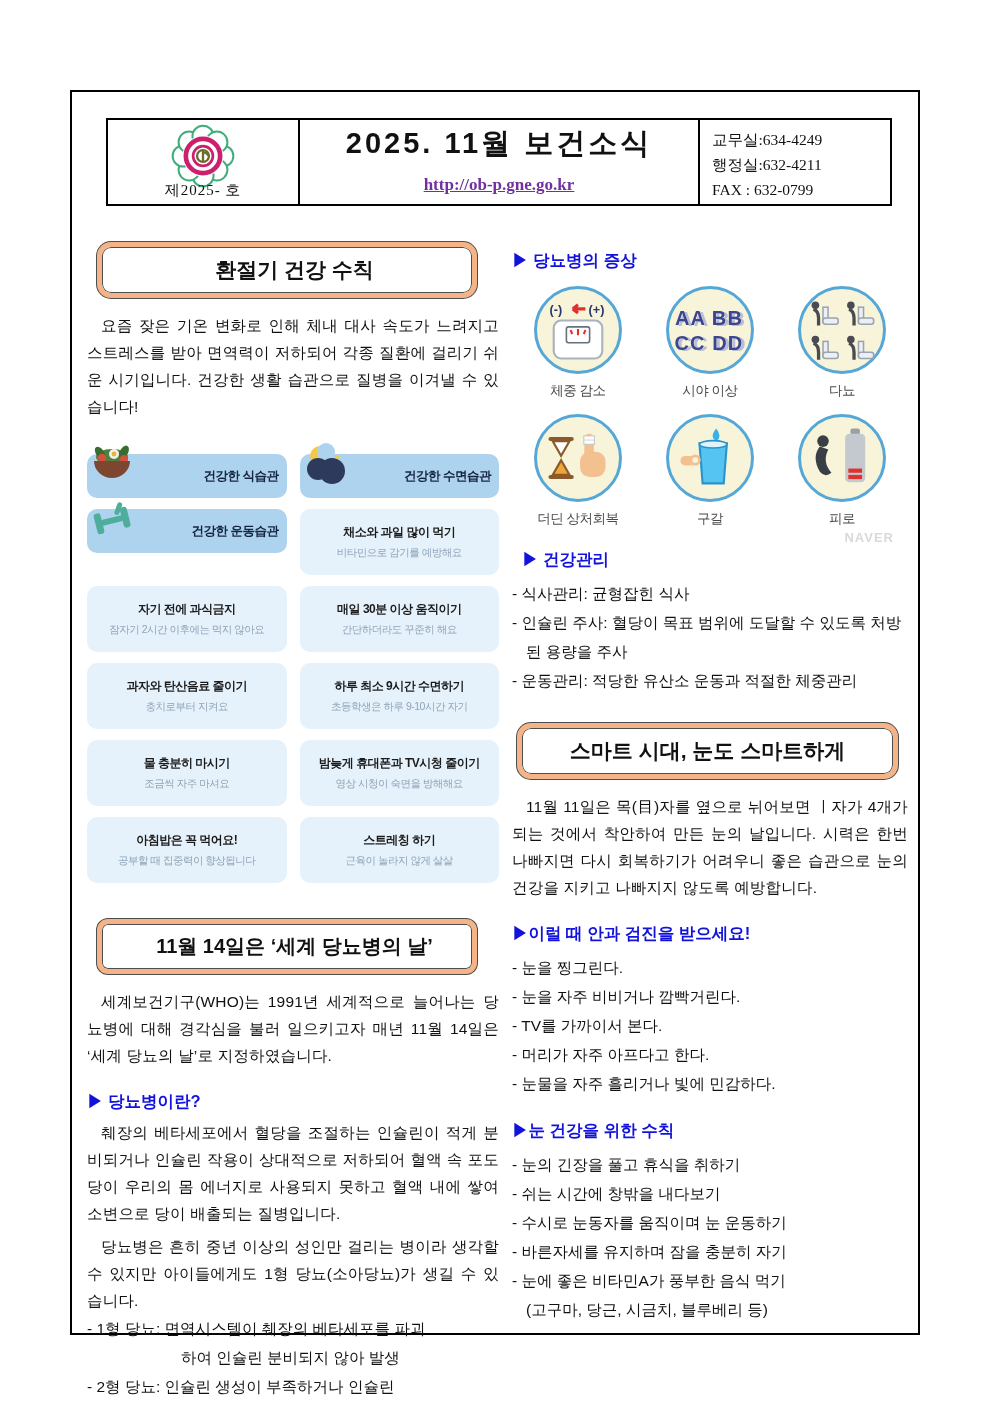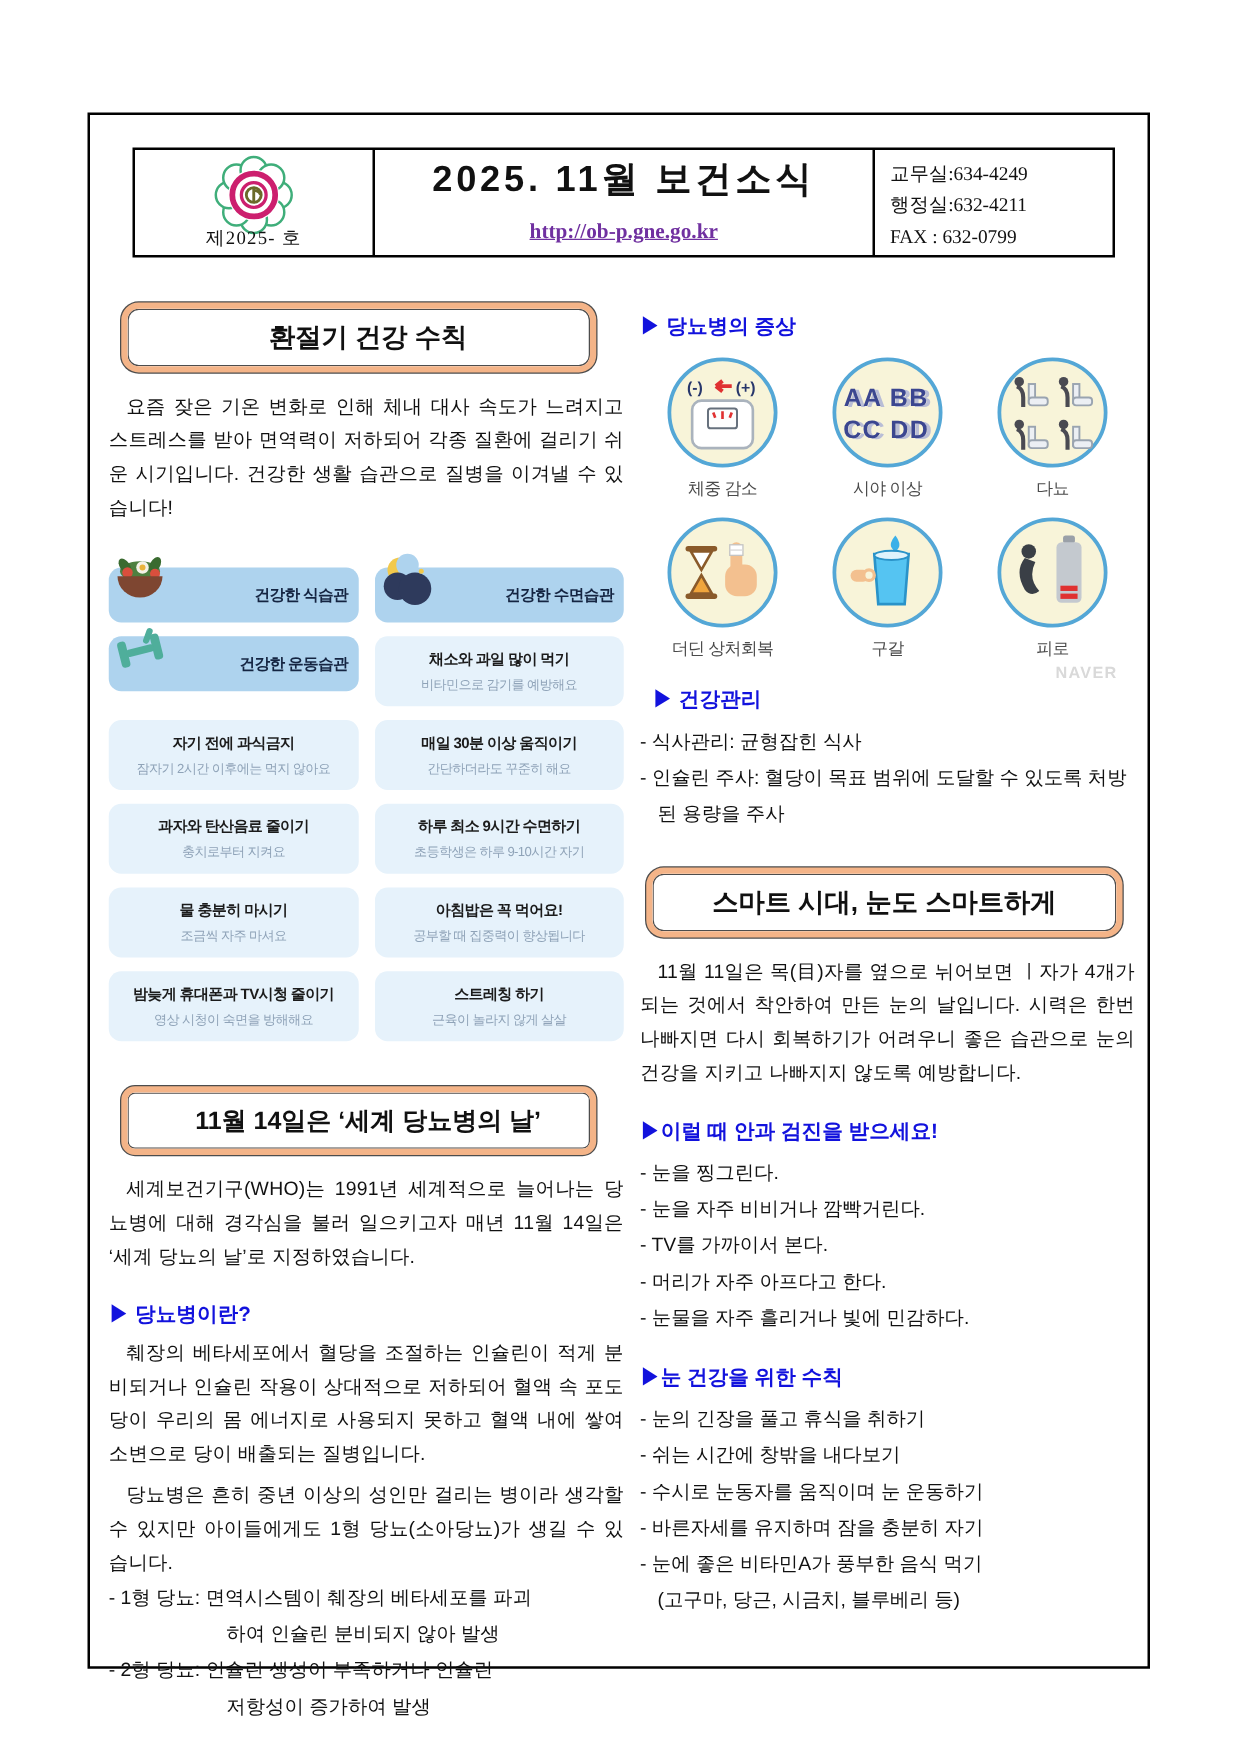--- a/index.html
+++ b/index.html
@@ -53,21 +53,21 @@
   .list { margin-top:8px; }
   
   .habit-grid { margin-top:34px; display:grid; grid-template-columns:repeat(2,1fr); column-gap:13px; row-gap:11px; }
   .habit-head {
     position:relative; background:#aed3ee; border-radius:10px; height:44px;
     display:flex; align-items:center; justify-content:flex-end; padding-right:8px;
     font-weight:bold; color:#142441; font-size:12.5px; letter-spacing:-0.5px;
   }
   .habit-head .hicon { position:absolute; left:1px; top:-13px; width:48px; height:48px; }
   .habit-card {
-    background:#e6f2fb; border-radius:10px; height:56px; text-align:center;
+    background:#e6f2fb; border-radius:10px; height:66px; text-align:center;
     display:flex; flex-direction:column; justify-content:center; padding:0 3px;
   }
   .hc-title { font-weight:bold; font-size:12px; color:#1b1b1b; letter-spacing:-0.5px; }
   .hc-sub { font-size:10.5px; color:#8fa3b8; margin-top:5px; letter-spacing:-0.5px; }
   
   .symp-grid { margin-top:14px; display:grid; grid-template-columns:repeat(3,1fr); row-gap:14px; }
   .symp-item { text-align:center; }
   .symp-circle {
     width:88px; height:88px; border-radius:50%; background:#f8f4d9;
     border:3px solid #54a7d6; margin:0 auto; display:flex; align-items:center; justify-content:center;
@@ -182,26 +182,26 @@
       <div class="habit-card">
         <div class="hc-title">하루 최소 9시간 수면하기</div>
         <div class="hc-sub">초등학생은 하루 9-10시간 자기</div>
       </div>
       <div class="habit-card">
         <div class="hc-title">물 충분히 마시기</div>
         <div class="hc-sub">조금씩 자주 마셔요</div>
       </div>
 
       <div class="habit-card">
+        <div class="hc-title">밤늦게 휴대폰과 TV시청 줄이기</div>
+        <div class="hc-sub">영상 시청이 숙면을 방해해요</div>
+      </div>
+      <div class="habit-card">
         <div class="hc-title">아침밥은 꼭 먹어요!</div>
         <div class="hc-sub">공부할 때 집중력이 향상됩니다</div>
-      </div>
-      <div class="habit-card">
-        <div class="hc-title">밤늦게 휴대폰과 TV시청 줄이기</div>
-        <div class="hc-sub">영상 시청이 숙면을 방해해요</div>
       </div>
       <div class="habit-card">
         <div class="hc-title">스트레칭 하기</div>
         <div class="hc-sub">근육이 놀라지 않게 살살</div>
       </div>
     </div>
 
     <div class="orange-box box-l" style="margin-top:36px; font-size:20px;border-radius:11px;">11월 14일은 ‘세계 당뇨병의 날’</div>
     <div class="para">세계보건기구(WHO)는 1991년 세계적으로 늘어나는 당뇨병에 대해 경각심을 불러 일으키고자 매년 11월 14일은 ‘세계 당뇨의 날’로 지정하였습니다.</div>
 
@@ -307,20 +307,21 @@
         </div>
         <div class="symp-label">피로</div>
       </div>
     </div>
     <div class="watermark">NAVER</div>
 
     <div class="blue-head" style="margin-top:4px; padding-left:10px;">▶ 건강관리</div>
     <div class="list">
       <div class="hang">- 식사관리: 균형잡힌 식사</div>
       <div class="hang">- 인슐린 주사: 혈당이 목표 범위에 도달할 수 있도록 처방된 용량을 주사</div>
+      <div class="hang">- 운동관리: 적당한 유산소 운동과 적절한 체중관리</div>
     </div>
 
     <div class="orange-box box-r" style="margin-top:28px;">스마트 시대, 눈도 스마트하게</div>
     <div class="para">11월 11일은 목(目)자를 옆으로 뉘어보면 ㅣ자가 4개가 되는 것에서 착안하여 만든 눈의 날입니다. 시력은 한번 나빠지면 다시 회복하기가 어려우니 좋은 습관으로 눈의 건강을 지키고 나빠지지 않도록 예방합니다.</div>
 
     <div class="blue-head">▶이럴 때 안과 검진을 받으세요!</div>
     <div class="list">
       <div class="hang">- 눈을 찡그린다.</div>
       <div class="hang">- 눈을 자주 비비거나 깜빡거린다.</div>
       <div class="hang">- TV를 가까이서 본다.</div>

